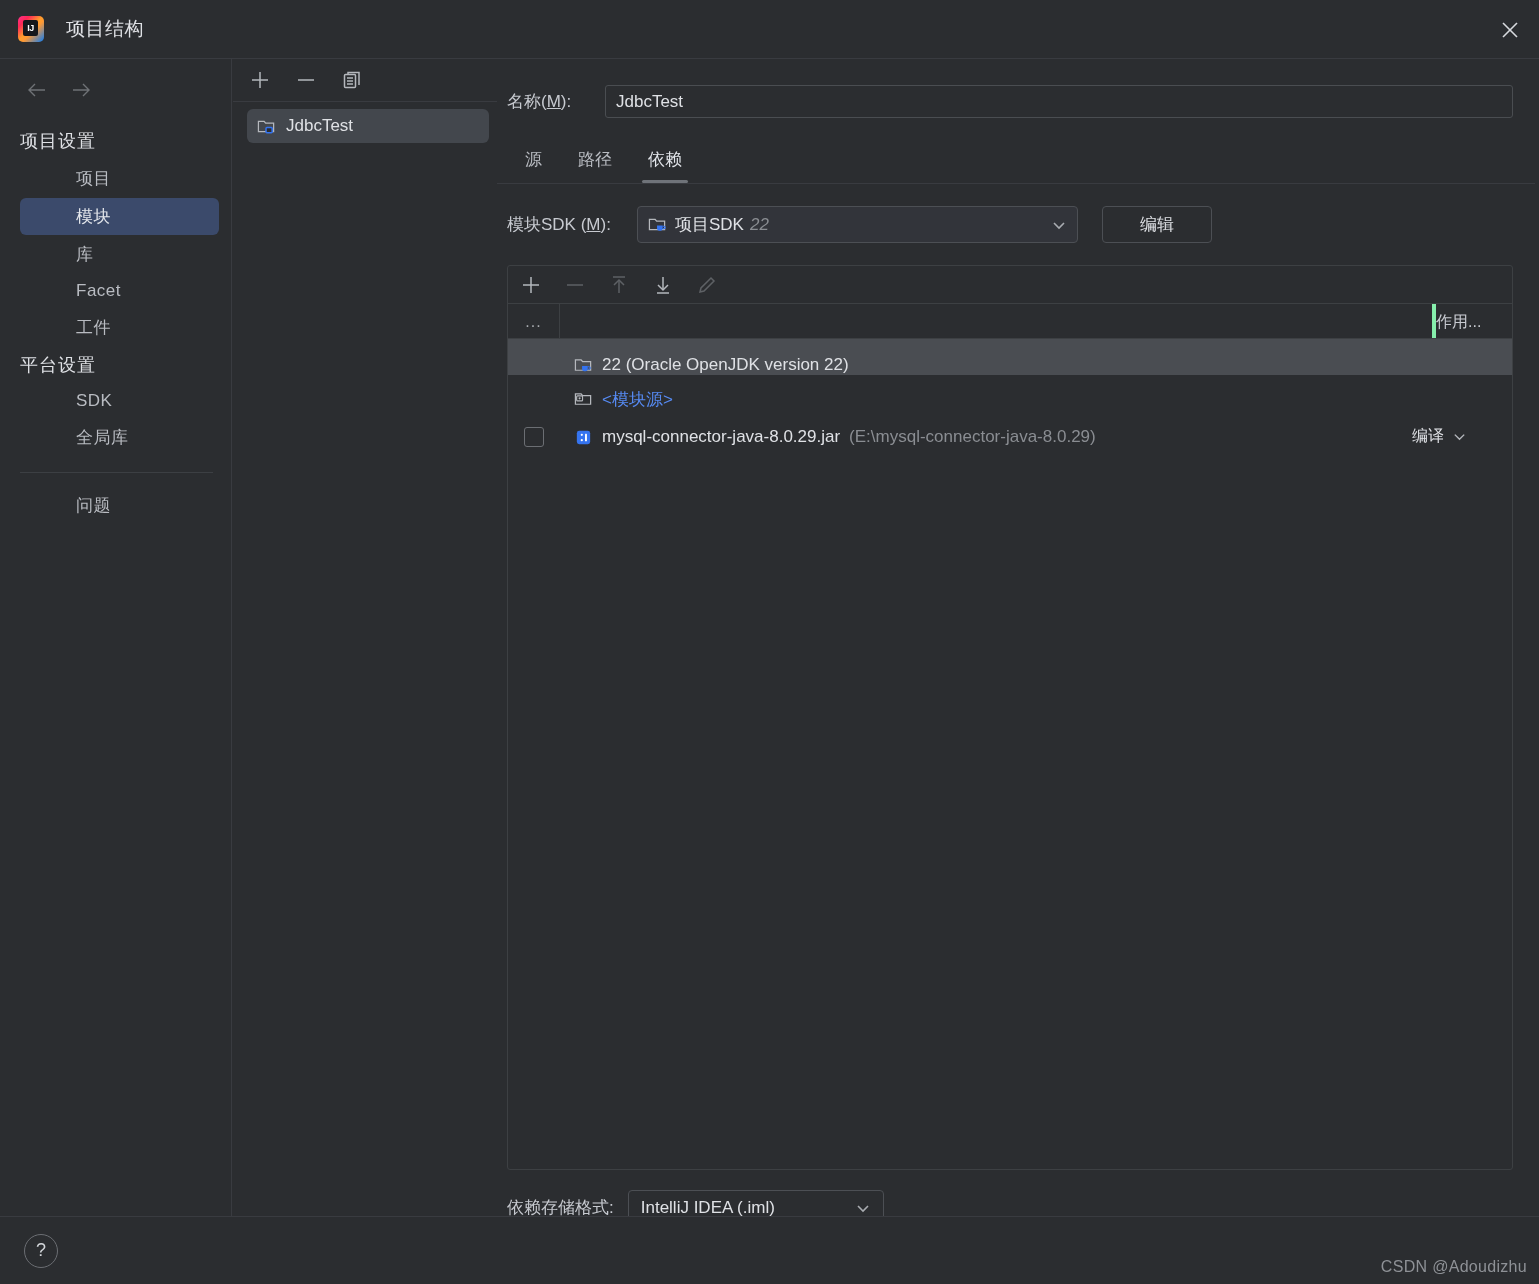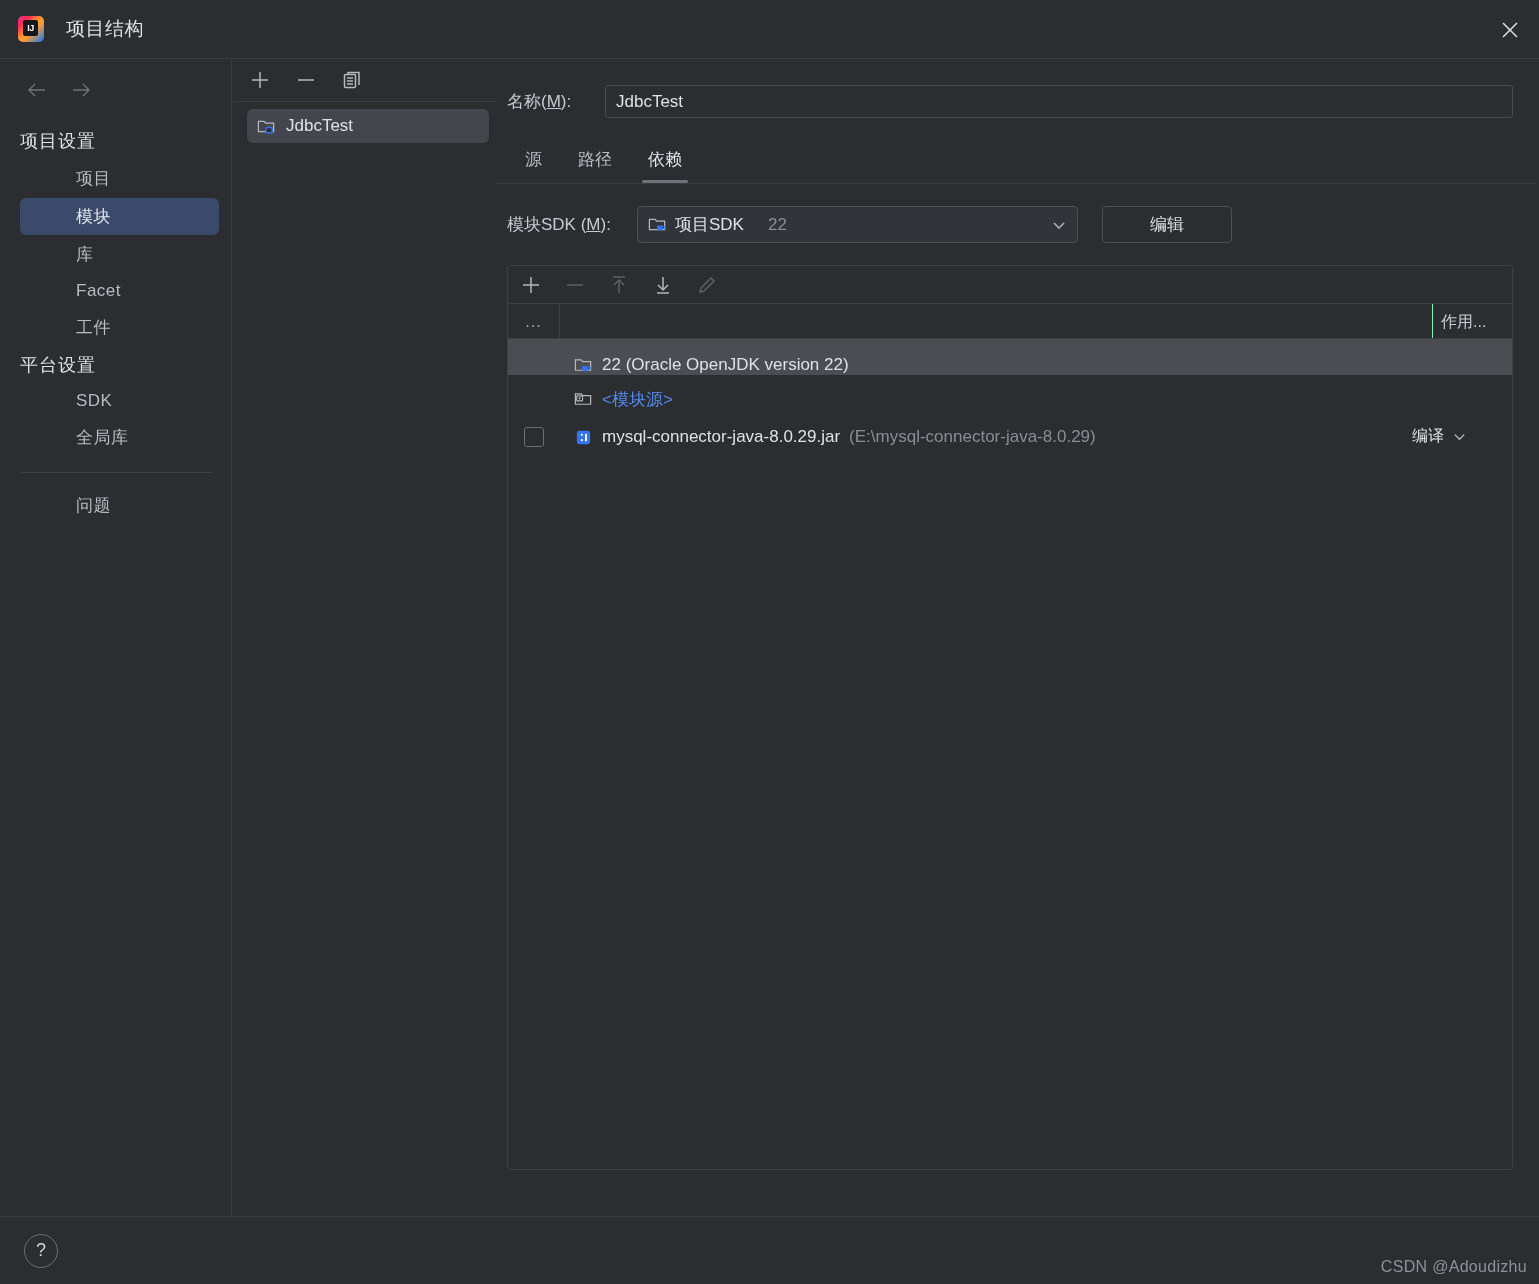--- a/index.html
+++ b/index.html
@@ -93,37 +93,37 @@
   #tabs-underline { height:1px; background:#393b40; margin:0 0 0 0; }
 
   #sdk-row { display:flex; align-items:center; padding:22px 0 0 10px; }
   #sdk-label { font-size:17px; color:#c7cad0; width:130px; }
   #sdk-label u { text-decoration:underline; }
   #sdk-combo {
     width:441px; height:37px; background:#32343a; border:1px solid #4c4f54; border-radius:4px;
     display:flex; align-items:center; padding:0 10px; cursor:pointer; position:relative;
   }
   #sdk-combo .txt { font-size:17px; color:#dfe1e5; margin-left:8px; }
-  #sdk-combo .ver { color:#8a8d92; margin-left:24px; }
+  #sdk-combo .ver { color:#8a8d92; margin-left:6px;font-style:italic; }
   .chev { margin-left:auto; width:16px; height:16px; stroke:#a9acb1; stroke-width:1.6; fill:none; }
   #edit-btn {
-    margin-left:24px; width:130px; height:37px; background:#2b2d30; border:1px solid #4c4f54;
+    margin-left:24px; width:110px; height:37px; background:#2b2d30; border:1px solid #4c4f54;
     border-radius:4px; color:#dfe1e5; font-size:17px; cursor:pointer; font-family:Liberation Serif, serif;
   }
 
   
   #dep-box {
     margin:22px 22px 0 10px; border:1px solid #3d4043; border-radius:3px;
     height:905px; background:#2b2d30; display:flex; flex-direction:column;
   }
   #dep-toolbar { height:38px; display:flex; align-items:center; gap:18px; padding-left:10px; border-bottom:1px solid #3d4043; }
   #dep-header { height:35px; display:flex; align-items:center; border-bottom:1px solid #3d4043; font-size:16px; color:#c7cad0; }
   #dep-header .c-dots { width:52px; text-align:center; color:#a8abb0; letter-spacing:1px; border-right:1px solid #3d4043; height:100%; line-height:35px; }
   #dep-header .c-mid { flex:1; height:100%; }
-  #dep-header .c-scope { width:80px; text-align:left; border-left:1px solid #86efac; height:100%; line-height:35px; padding-left:8px; }
+  #dep-header .c-scope { width:80px; text-align:left; border-left:4px solid #86efac; height:100%; line-height:35px; }
   .dep-row { display:flex; align-items:flex-end; height:36px; font-size:17px; }
   .dep-row.selected { background:#4a4d52; }
   .dep-row .cell-check { width:52px; display:flex; align-items:center; justify-content:center; }
   .dep-row .cell-main { flex:1; display:flex; align-items:center; gap:9px; padding-left:14px; }
   .dep-row .cell-scope { width:100px; display:flex; align-items:center; gap:8px; color:#dfe1e5; font-size:16px; }
   .dep-row .name { color:#dfe1e5; }
   .dep-row .name.link { color:#568af2; }
   .dep-row .path { color:#8a8d92; }
   .chkbox { width:20px; height:20px; border:1px solid #6b6e73; border-radius:3px; background:#2b2d30; cursor:pointer; }
   #dep-body { flex:1; overflow:hidden; }
@@ -361,20 +361,29 @@
             <span>编译</span>
             <svg style="width:15px;height:15px;stroke:#b5b8bd;stroke-width:1.5;fill:none" viewBox="0 0 16 16">
                 <path d="M3 6 L8 11 L13 6"></path>
               </svg>
           </div>
         </div>
 
       </div>
     </div>
 
+    <div id="store-row">
+      <div id="store-label">依赖存储格式:</div>
+      <div id="store-combo">
+        <span>IntelliJ IDEA (.iml)</span>
+        <svg class="chev" viewBox="0 0 16 16">
+            <path d="M3 6 L8 11 L13 6"></path>
+          </svg>
+      </div>
+    </div>
 
   </div>
 
   <div id="footer">
     <div id="help-btn">?</div>
   </div>
 
   <div id="watermark">CSDN @Adoudizhu</div>
 </div>
 

